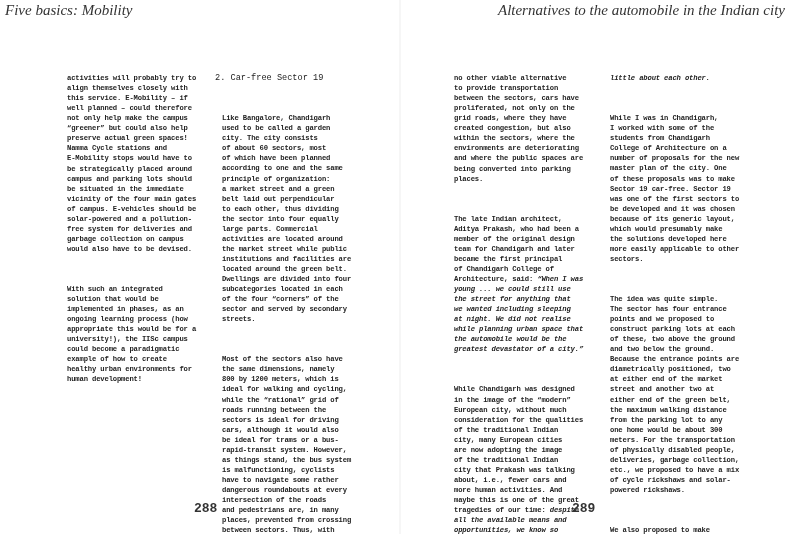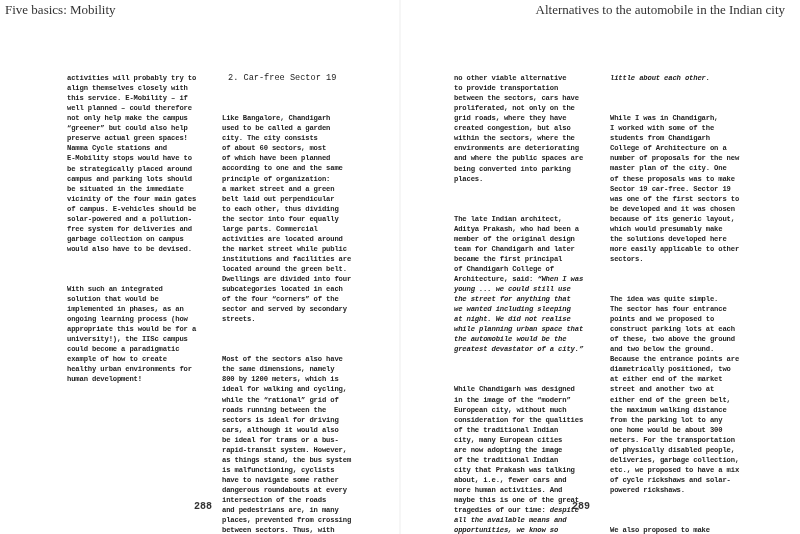--- a/index.html
+++ b/index.html
@@ -5,38 +5,38 @@
   html, body { margin: 0; padding: 0; }
   body {
     width: 800px; height: 534px; overflow: hidden;
     background: #ffffff; position: relative;
     font-family: "Liberation Mono", "DejaVu Sans Mono", monospace;
     color: #1a1a1a;
   }
   .running-head {
     position: absolute; top: 2px;
     font-family: "Liberation Serif", "DejaVu Serif", serif;
-    font-size: 13px; color: #333;
+    font-size: 15px; color: #333; font-style: italic;
   }
   .head-left { left: 5px; }
   .head-right { right: 15px; }
   .col {
     position: absolute; top: 53px; width: 158px;
     font-size: 7.2px; line-height: 10.05px; letter-spacing: -0.15px;
     white-space: pre; font-weight: bold; color: #222;
   }
   .c1 { left: 60px; }
   .c2 { left: 215px; }
   .c3 { left: 447px; }
   .c4 { left: 603px; }
   .para { margin: 0 0 10px 7px; }
-  .heading { font-size: 8.6px; font-weight: normal; margin: 0 0 10px 13px; letter-spacing: 0; color:#222;}
+  .heading { font-size: 8.6px; font-weight: normal; margin: 0 0 10px 0; letter-spacing: 0; color:#222;}
   em { font-style: italic; }
   .page-num {
-    position: absolute; top: 501px; font-size: 10px; font-weight: bold; color: #333;
+    position: absolute; top: 501px; font-size: 13px; font-weight: bold; color: #333;
   }
   .pn-left { left: 194px; }
   .pn-right { left: 572px; }
   .gutter {
     position: absolute; top: 0; bottom: 0; left: 399px; width: 2px;
     background: linear-gradient(to right, #fafafa, #f2f2f2, #fafafa);
   }
 </style>
 </head>
 <body>

